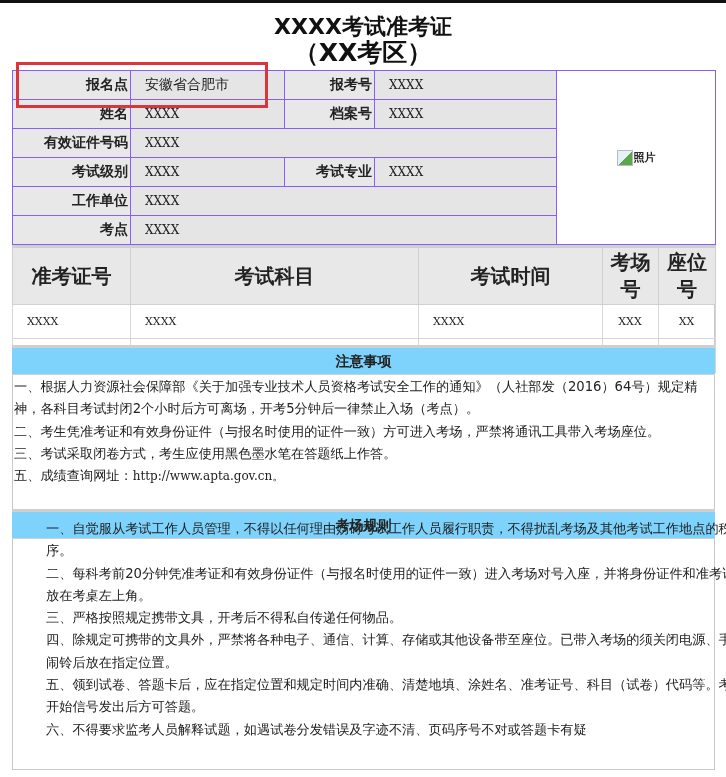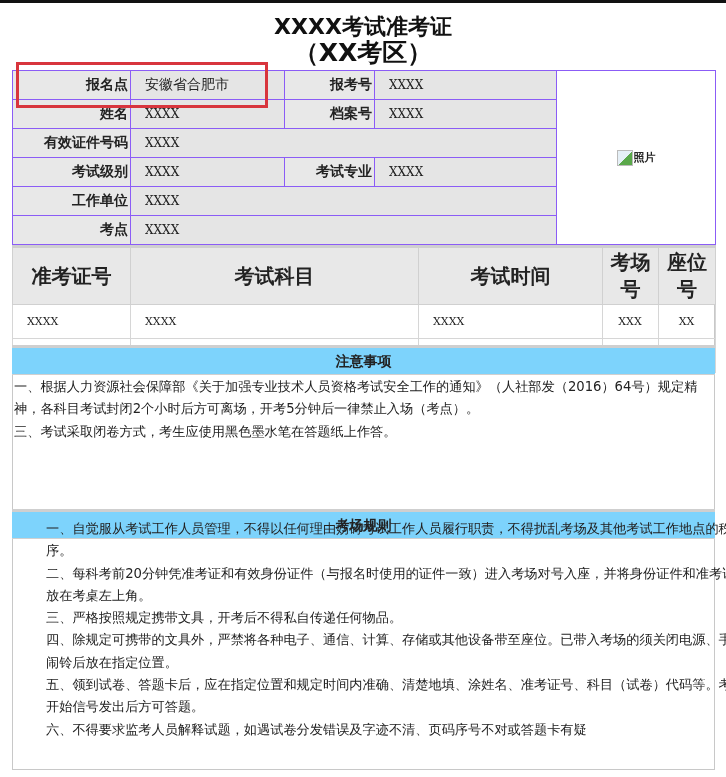--- a/index.html
+++ b/index.html
@@ -135,21 +135,23 @@
     <td>XXXX</td>
     <td class="c">XXX</td>
     <td class="c">XX</td>
   </tr>
 </tbody>
   </table>
 
 <div class="sec-head" style="top:345px;">注意事项</div>
 <div class="sec-body" style="top:376px;">
   <p>一、根据人力资源社会保障部《关于加强专业技术人员资格考试安全工作的通知》（人社部发（2016）64号）规定精神，各科目考试封闭2个小时后方可离场，开考5分钟后一律禁止入场（考点）。</p>
+  <p>二、考生凭准考证和有效身份证件（与报名时使用的证件一致）方可进入考场，严禁将通讯工具带入考场座位。</p>
   <p>三、考试采取闭卷方式，考生应使用黑色墨水笔在答题纸上作答。</p>
+  <p><span>五、成绩查询网址：</span><span class="mono">http://www.apta.gov.cn。</span></p>
 </div>
 
 <div class="sec-head" style="top:509px;">考场规则</div>
 <div class="sec-body" style="top:518px;margin-left:32px;">
   <p>一、自觉服从考试工作人员管理，不得以任何理由妨碍考试工作人员履行职责，不得扰乱考场及其他考试工作地点的秩序。</p>
   <p>二、每科考前20分钟凭准考证和有效身份证件（与报名时使用的证件一致）进入考场对号入座，并将身份证件和准考证放在考桌左上角。</p>
   <p>三、严格按照规定携带文具，开考后不得私自传递任何物品。</p>
   <p>四、除规定可携带的文具外，严禁将各种电子、通信、计算、存储或其他设备带至座位。已带入考场的须关闭电源、手机闹铃后放在指定位置。</p>
   <p>五、领到试卷、答题卡后，应在指定位置和规定时间内准确、清楚地填、涂姓名、准考证号、科目（试卷）代码等。考试开始信号发出后方可答题。</p>
   <p>六、不得要求监考人员解释试题，如遇试卷分发错误及字迹不清、页码序号不对或答题卡有疑</p>

